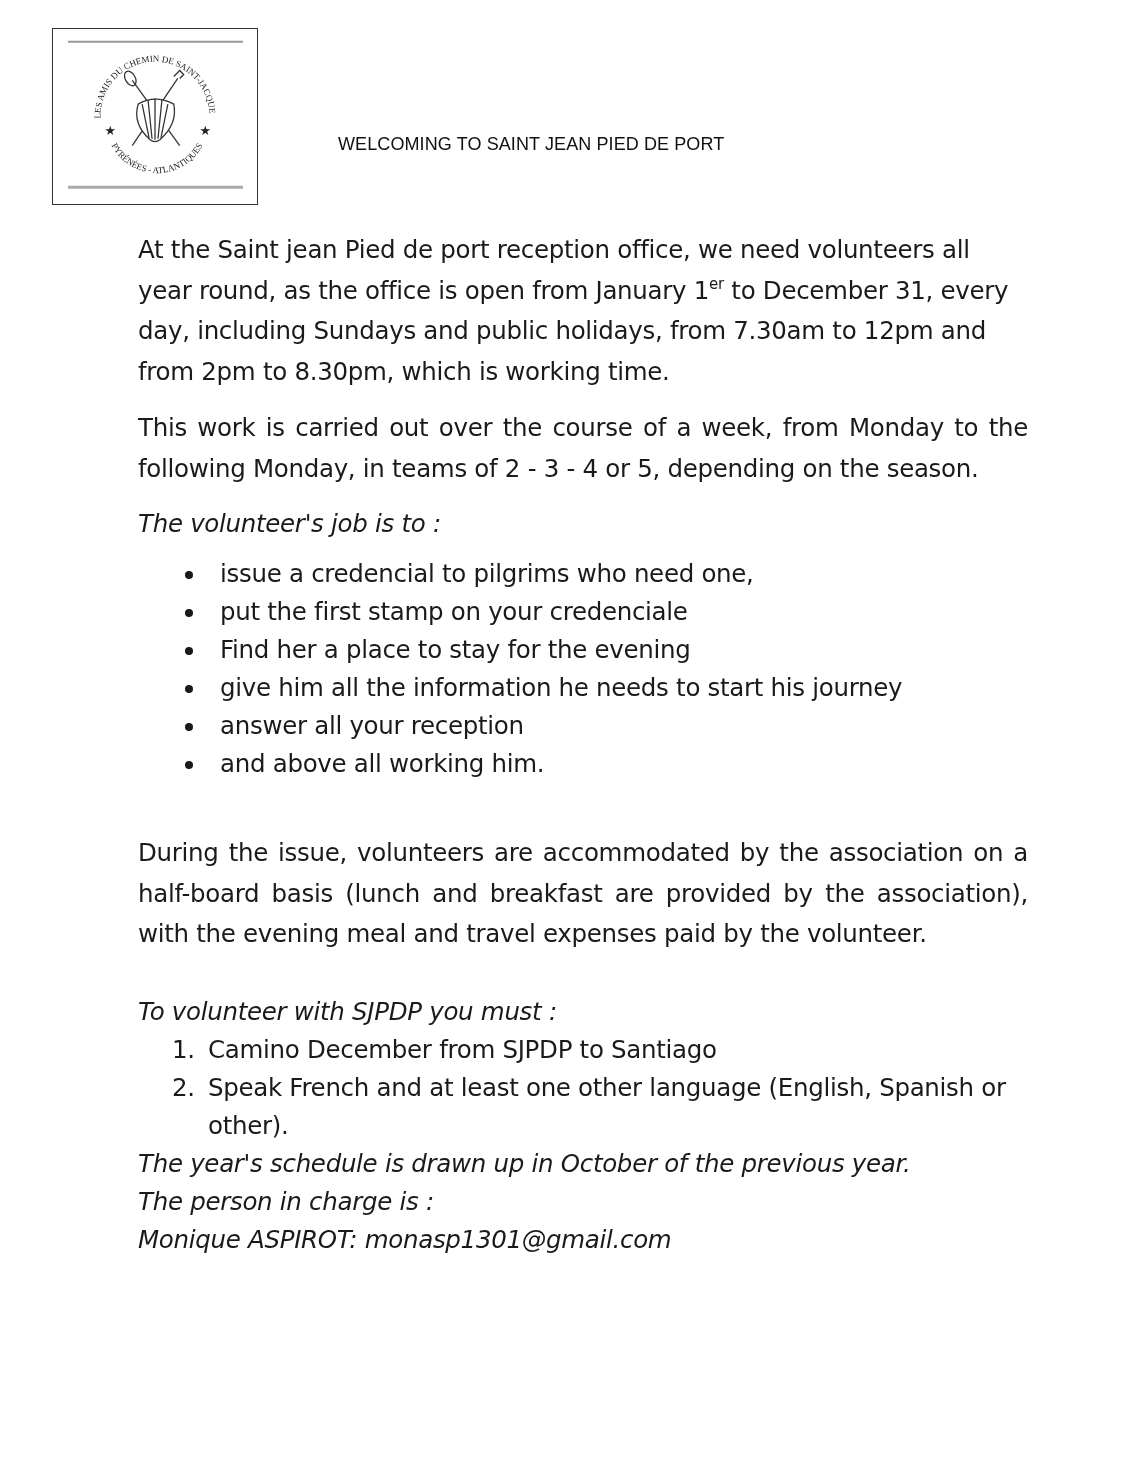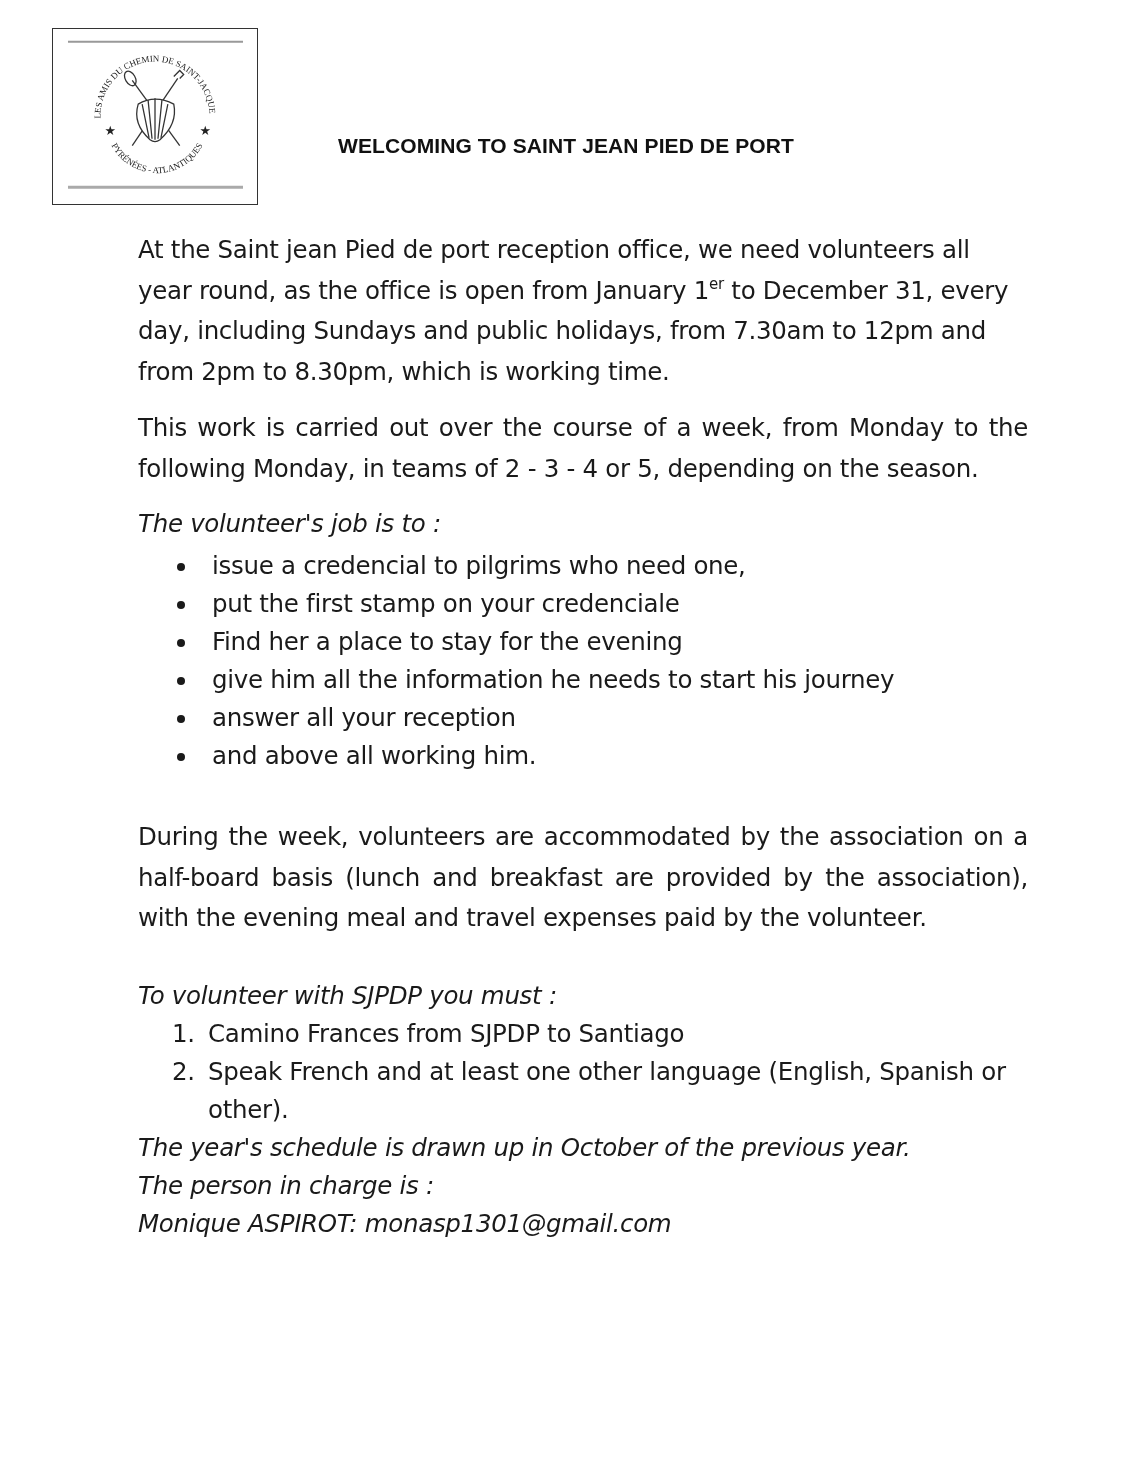--- a/index.html
+++ b/index.html
@@ -2,29 +2,29 @@
 <html><head>
 <meta charset="utf-8">
 <style>
   html, body { margin:0; padding:0; background:#ffffff; }
   body { width:1138px; height:1479px; position:relative; overflow:hidden;
          font-family:"DejaVu Sans", sans-serif; color:#1a1a1a; }
   .logo-box { position:absolute; left:52px; top:28px; width:206px; height:177px;
               border:1.5px solid #333; box-sizing:border-box; background:#fff; }
   .logo-box svg { width:100%; height:100%; display:block; }
   .title { position:absolute; left:338px; top:134px; font-family:"Liberation Sans", sans-serif;
-           font-weight:bold; font-size:21px; letter-spacing:0.1px; color:#111; }
+           font-weight:normal; font-size:18px; letter-spacing:0.1px; color:#111; }
   .content { position:absolute; left:138px; top:230px; width:890px;
              font-size:24.5px; line-height:40.5px; letter-spacing:-0.3px; }
   .p { margin:0; text-align:justify; }
   .p1 { text-align:left; }
   sup { font-size:15px; line-height:0; vertical-align:10px; }
   .gap-s { height:16px; }
   .gap-m { height:38px; }
-  ul.bullets { list-style:none; margin:4px; padding:0; }
+  ul.bullets { list-style:none; margin:12px; padding:0; }
   ul.bullets li { position:relative; padding-left:70px; line-height:38px; }
   ul.bullets li::before { content:""; position:absolute; left:35px; top:16px; width:8px; height:8px;
                           background:#1a1a1a; border-radius:50%; }
   ol.reqs { list-style:none; margin:0; padding:0; }
   ol.reqs li { position:relative; padding-left:70px; line-height:38px; }
   .num { position:absolute; left:34px; }
   .line { line-height:38px;font-style:italic; }
 </style>
 </head>
 <body>
@@ -66,23 +66,23 @@
   <div class="line">The volunteer's job is to :</div>
   <ul class="bullets">
     <li>issue a credencial to pilgrims who need one,</li>
     <li>put the first stamp on your credenciale</li>
     <li>Find her a place to stay for the evening</li>
     <li>give him all the information he needs to start his journey</li>
     <li>answer all your reception</li>
     <li>and above all working him.</li>
   </ul>
   <div class="gap-m"></div>
-  <p class="p">During the week, volunteers are accommodated by the association on a half-board basis (lunch and breakfast are provided by the association), with the evening meal and travel expenses paid by the volunteer.</p>
+  <p class="p">During the issue, volunteers are accommodated by the association on a half-board basis (lunch and breakfast are provided by the association), with the evening meal and travel expenses paid by the volunteer.</p>
   <div class="gap-m"></div>
   <div class="line">To volunteer with SJPDP you must :</div>
   <ol class="reqs">
-    <li><span class="num">1.</span><span>Camino Frances from SJPDP to Santiago</span></li>
+    <li><span class="num">1.</span><span>Camino December from SJPDP to Santiago</span></li>
     <li><span class="num">2.</span><span>Speak French and at least one other language (English, Spanish or other).</span></li>
   </ol>
   <div class="line">The year's schedule is drawn up in October of the previous year.</div>
   <div class="line">The person in charge is :</div>
   <div class="line">Monique ASPIROT: monasp1301@gmail.com</div>
 </div>
 
 </body></html>

